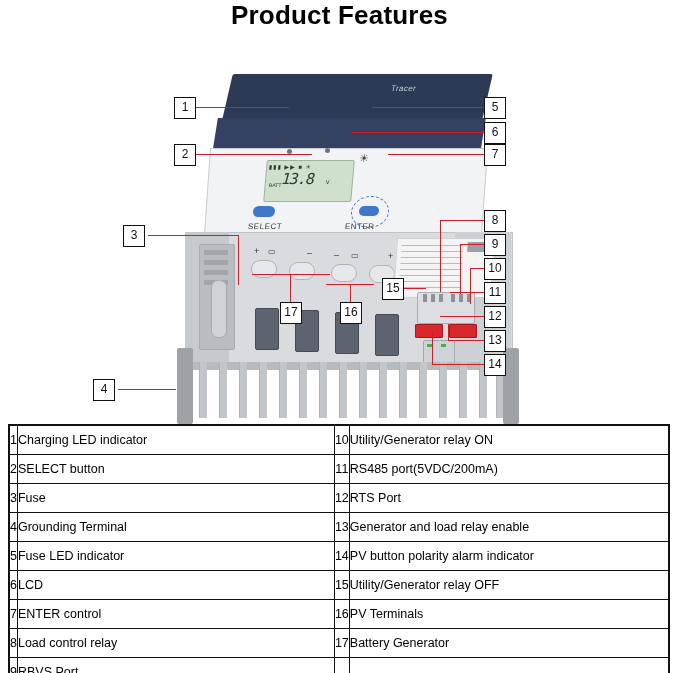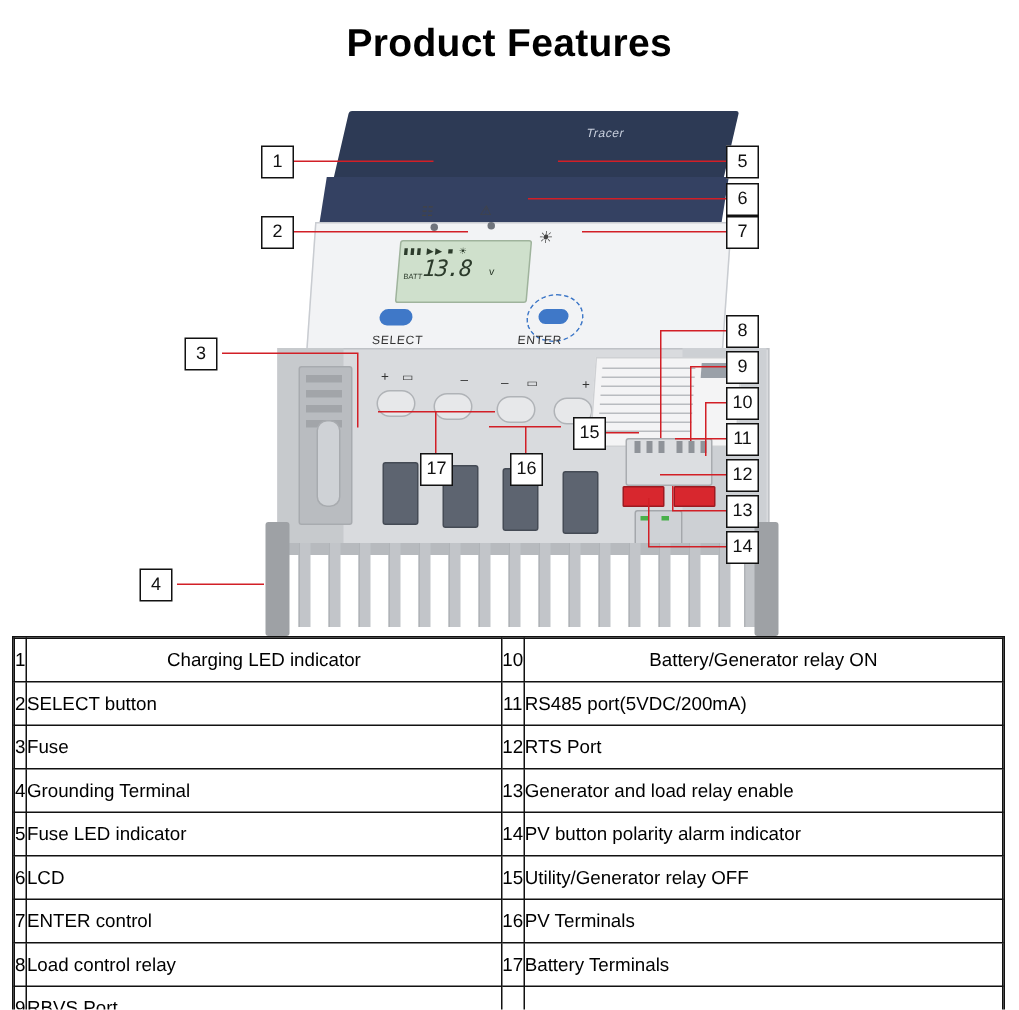--- a/index.html
+++ b/index.html
@@ -9,21 +9,21 @@
     font-family:"Liberation Sans", sans-serif;
     color:#000;
     position:relative;
     overflow:hidden;
   }
   #title{
     position:absolute;top:0;left:0;width:679px;
     text-align:center;
     font-size:26px;font-weight:bold;
     letter-spacing:.2px;
-    padding-top:13px;
+    padding-top:0;
   }
   
   #diagram{position:absolute;top:36px;left:0;width:679px;height:382px;}
   .cnum{
     position:absolute;
     width:20px;height:20px;
     border:1px solid #111;
     background:#fff;
     font-size:12px;
     line-height:19px;
@@ -169,21 +169,21 @@
   #legend td{
     border:1px solid #111;
     height:28px;
     font-size:12.5px;
     vertical-align:middle;
     padding:0;
   }
   td.numcell{width:26px;text-align:center;font-size:12px;}
   td.txtcell{padding-left:8px;}
   td.blank{border-left:1px solid #111;}
-  .half{width:50%;text-align:center;}
+  .half{width:50%;}
 </style>
 </head>
 <body>
 
 <div id="title">Product Features</div>
 
 <div id="diagram">
 
   <div id="device">
     <div class="topface"></div>
@@ -348,21 +348,21 @@
   <div class="cnum" style="left:280px;top:266px;">17</div>
 </div>
 
 <div id="legend">
   <table>
     <tbody>
       <tr>
         <td class="numcell">1</td>
         <td class="txtcell half">Charging LED indicator</td>
         <td class="numcell">10</td>
-        <td class="txtcell half">Battery/Generator relay ON</td>
+        <td class="txtcell half">Utility/Generator relay ON</td>
       </tr>
       <tr>
         <td class="numcell">2</td>
         <td class="txtcell">SELECT button</td>
         <td class="numcell">11</td>
         <td class="txtcell">RS485 port(5VDC/200mA)</td>
       </tr>
       <tr>
         <td class="numcell">3</td>
         <td class="txtcell">Fuse</td>
@@ -390,21 +390,21 @@
       <tr>
         <td class="numcell">7</td>
         <td class="txtcell">ENTER control</td>
         <td class="numcell">16</td>
         <td class="txtcell">PV Terminals</td>
       </tr>
       <tr>
         <td class="numcell">8</td>
         <td class="txtcell">Load control relay</td>
         <td class="numcell">17</td>
-        <td class="txtcell">Battery Terminals</td>
+        <td class="txtcell">Battery Generator</td>
       </tr>
       <tr>
         <td class="numcell">9</td>
         <td class="txtcell">RBVS Port</td>
         <td class="numcell blank"></td>
         <td class="txtcell"></td>
       </tr>
     </tbody>
   </table>
 </div>

